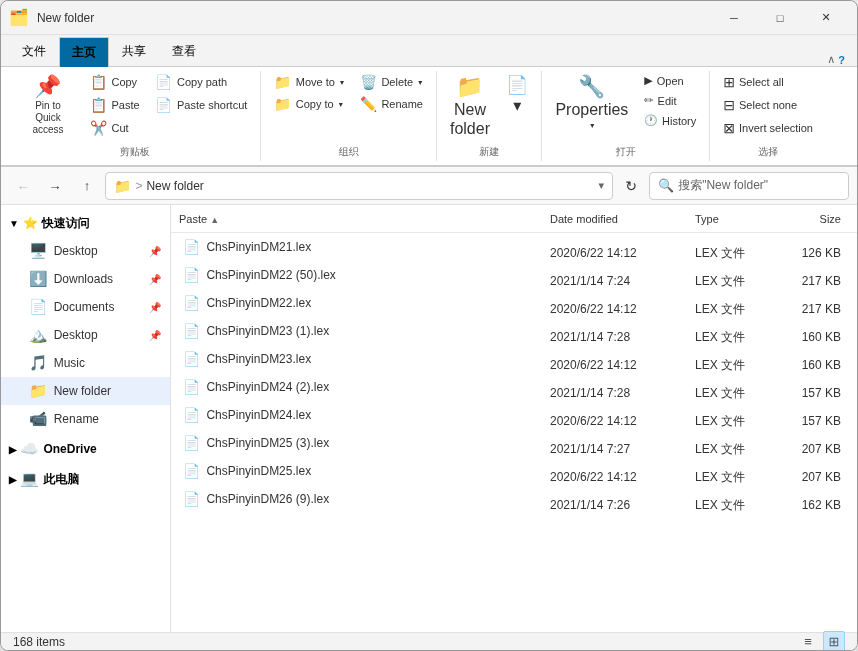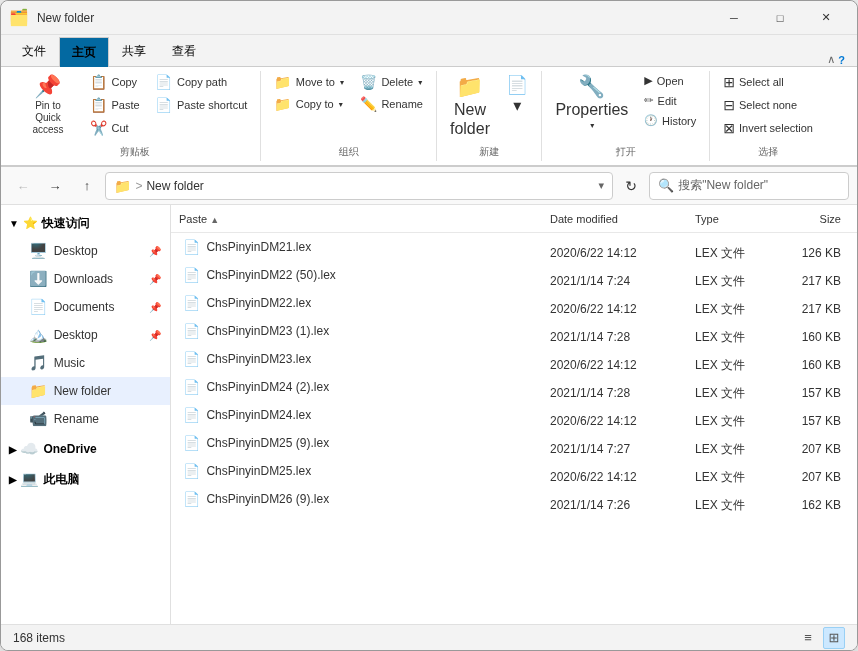--- a/index.html
+++ b/index.html
@@ -85,21 +85,21 @@
     .file-row { display: flex; align-items: center; height: 28px; padding: 0; cursor: pointer; }
     .file-cell { font-size: 12px; color: #333; padding: 0 8px; overflow: hidden; text-overflow: ellipsis; white-space: nowrap; margin-top: 12px; }
     .file-icon-cell { display: flex; align-items: center; gap: 6px; flex: 1; min-width: 200px; padding-left: 12px; }
     .file-icon { font-size: 14px; color: #666; min-width: 16px; }
     .file-name { font-size: 12px; color: #333; overflow: hidden; text-overflow: ellipsis; white-space: nowrap; }
     .file-date { width: 145px; font-size: 12px; color: #333; }
     .file-type { width: 90px; font-size: 12px; color: #333; }
     .file-size { width: 80px; font-size: 12px; color: #333; text-align: right; padding-right: 16px; }
 
     
-    .statusbar { height: 26px; background: #f3f3f3; border-top: 1px solid #e0e0e0; display: flex; align-items: center; padding: 0 12px; justify-content: space-between; }
+    .statusbar { height: 18px; background: #f3f3f3; border-top: 1px solid #e0e0e0; display: flex; align-items: center; padding: 0 12px; justify-content: space-between; }
     .status-text { font-size: 12px; color: #333; }
     .view-btns { display: flex; gap: 4px; }
     .view-btn { width: 22px; height: 22px; display: flex; align-items: center; justify-content: center; cursor: pointer; border: 1px solid transparent; border-radius: 2px; font-size: 13px; color: #555; }
     .view-btn.active { background: #cce8ff; border-color: #99d0f5; }
 
     .dropdown-arrow { font-size: 8px; vertical-align: middle; margin-left: 1px; }
   </style>
 </head>
 <body>
 
@@ -418,21 +418,21 @@
       <span class="file-icon">📄</span>
       <span class="file-name">ChsPinyinDM24.lex</span>
     </div>
     <div class="file-date file-cell">2020/6/22 14:12</div>
     <div class="file-type file-cell">LEX 文件</div>
     <div class="file-size file-cell">157 KB</div>
   </div>
           <div class="file-row">
     <div class="file-icon-cell">
       <span class="file-icon">📄</span>
-      <span class="file-name">ChsPinyinDM25 (9).lex</span>
+      <span class="file-name">ChsPinyinDM25 (3).lex</span>
     </div>
     <div class="file-date file-cell">2021/1/14 7:27</div>
     <div class="file-type file-cell">LEX 文件</div>
     <div class="file-size file-cell">207 KB</div>
   </div>
           <div class="file-row">
     <div class="file-icon-cell">
       <span class="file-icon">📄</span>
       <span class="file-name">ChsPinyinDM25.lex</span>
     </div>

